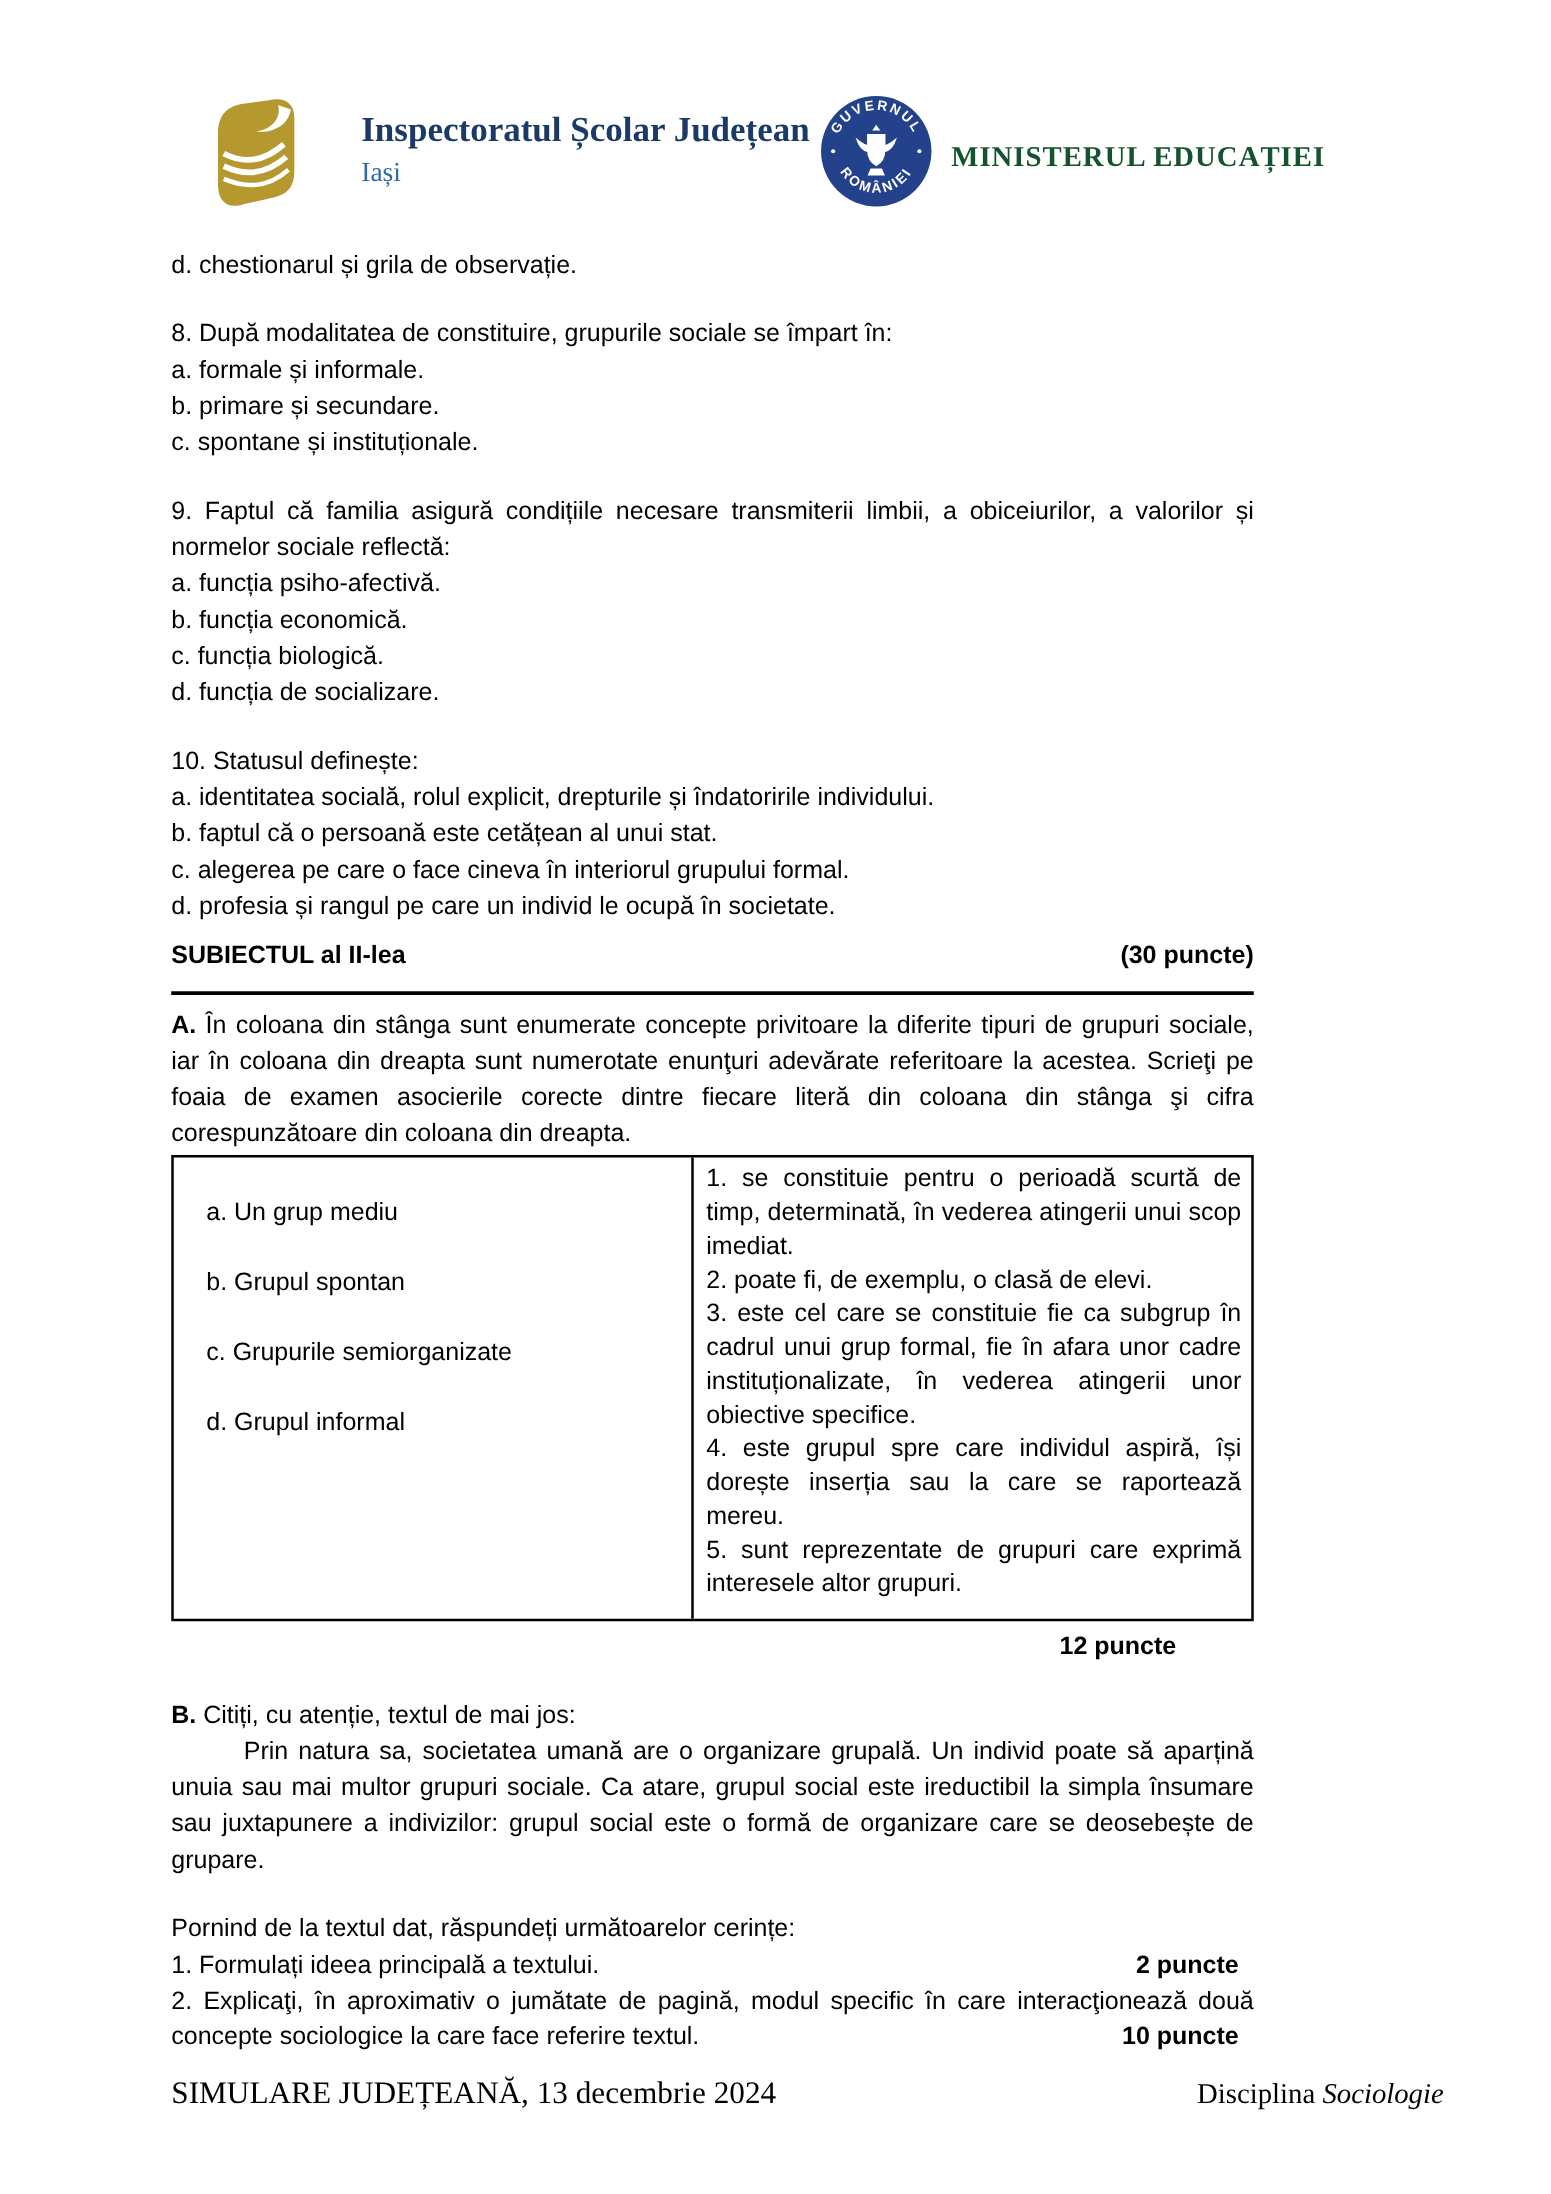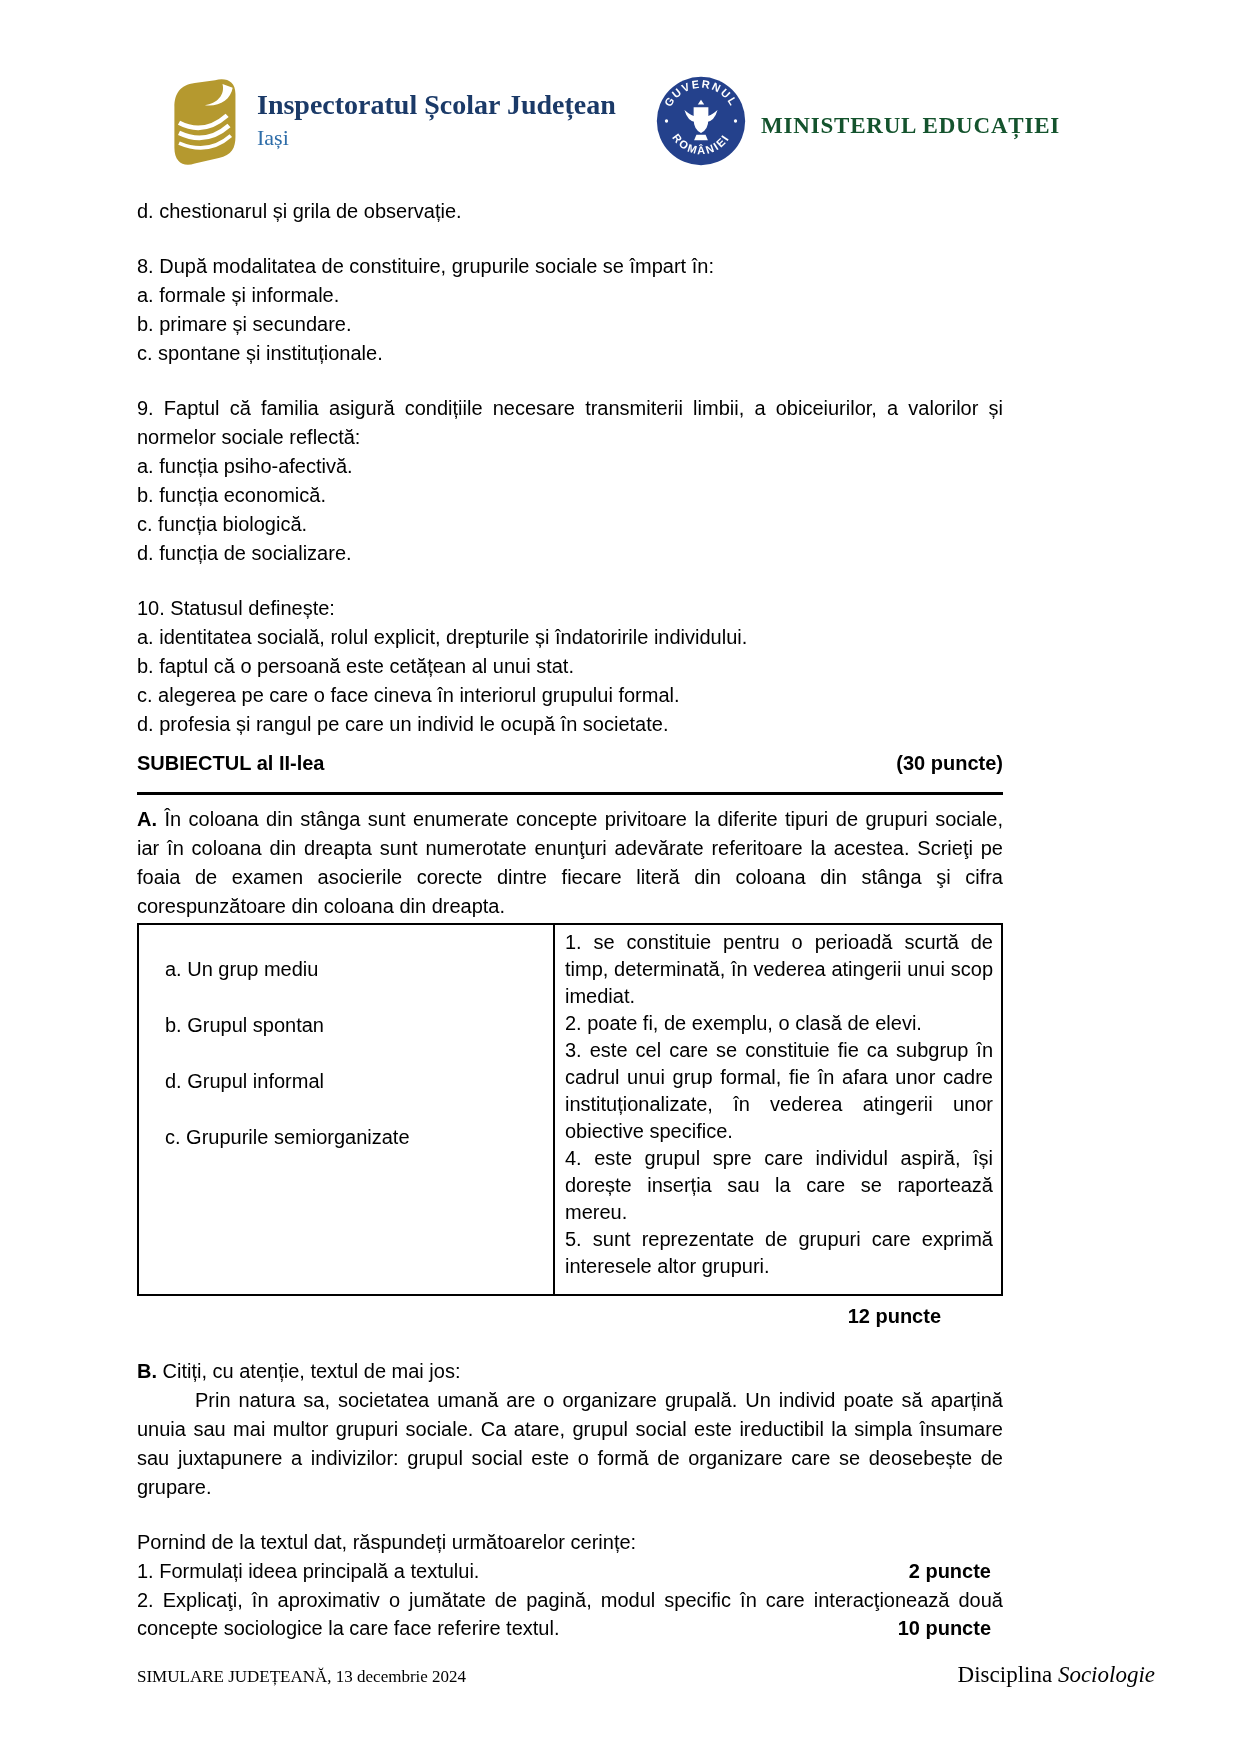--- a/index.html
+++ b/index.html
@@ -4,21 +4,21 @@
 <style>
   html,body{margin:0;padding:0;background:#ffffff;}
   .page{
     position:relative;width:1241px;height:1755px;background:#ffffff;
     font-family:"Liberation Sans",sans-serif;font-size:20px;line-height:29px;color:#000;
     overflow:hidden;
   }
   p{margin:0;}
   
   .hdr{display:flex;align-items:flex-start;padding:75px 0 0 167px;}
-  .isj{display:flex;flex:none;width:472px;}
+  .isj{display:flex;flex:none;width:472px;gap:32px;}
   .isj-icon{flex:none;margin-right:16px;}
   .isj-text{padding-top:14px;white-space:nowrap;}
   .isj-title{font-family:"Liberation Serif",serif;font-weight:bold;font-size:28px;line-height:32px;color:#1b3a68;}
   .isj-sub{font-family:"Liberation Serif",serif;font-size:22px;line-height:33px;color:#2d6ca8;}
   .ministry{display:flex;align-items:center;margin-left:16px;}
   .ministry-title{font-family:"Liberation Serif",serif;font-weight:bold;font-size:23px;letter-spacing:.8px;color:#14532d;margin-left:14px;white-space:nowrap;}
   
   .content{margin:22px 0 0 137px;width:866px;}
   .mt{margin-top:26px;}
   .mt-s{margin-top:10px;}
@@ -31,21 +31,21 @@
   .tbl-left .item:last-child{margin-bottom:0;}
   .tbl-right{flex:1;box-sizing:border-box;padding:4px 8px 14px 10px;text-align:justify;line-height:27px;}
   .pts12{text-align:right;font-weight:bold;padding-right:62px;margin-top:6px;}
   .quote{text-indent:58px;}
   .task{position:relative;text-align:justify;line-height:28.5px;}
   .task .pts{position:absolute;right:12px;bottom:0;font-weight:bold;}
   .b{font-weight:bold;}
   
   .ftr{position:absolute;left:137px;right:86px;top:1660px;display:flex;justify-content:space-between;align-items:baseline;
        font-family:"Liberation Serif",serif;}
-  .ftr-left{font-size:17px;}
+  .ftr-left{font-size:25px;}
   .ftr-right{font-size:23px;}
 </style>
 </head>
 <body>
 
 <div class="page">
 
   <header class="hdr">
     <div class="isj">
       <span class="isj-icon">
@@ -133,22 +133,22 @@
       <span>(30 puncte)</span>
     </div>
 
     <p class="just mt-s"><span class="b">A.</span> <span>În coloana din stânga sunt enumerate concepte privitoare la diferite tipuri de grupuri sociale, iar în coloana din dreapta sunt numerotate enunţuri adevărate referitoare la acestea. Scrieţi pe foaia de examen asocierile corecte dintre fiecare literă din coloana din stânga şi cifra corespunzătoare din coloana din dreapta.</span></p>
 
     <div class="tbl">
       <div class="tbl-left">
 
       <div class="item">a. Un grup mediu</div>
           <div class="item">b. Grupul spontan</div>
+          <div class="item">c. Grupurile semiorganizate</div>
           <div class="item">d. Grupul informal</div>
-          <div class="item">c. Grupurile semiorganizate</div>
         </div>
       <div class="tbl-right">
 
       <p>1. se constituie pentru o perioadă scurtă de timp, determinată, în vederea atingerii unui scop imediat.</p>
           <p>2. poate fi, de exemplu, o clasă de elevi.</p>
           <p>3. este cel care se constituie fie ca subgrup în cadrul unui grup formal, fie în afara unor cadre instituționalizate, în vederea atingerii unor obiective specifice.</p>
           <p>4. este grupul spre care individul aspiră, își dorește inserția sau la care se raportează mereu.</p>
           <p>5. sunt reprezentate de grupuri care exprimă interesele altor grupuri.</p>
         </div>
     </div>

